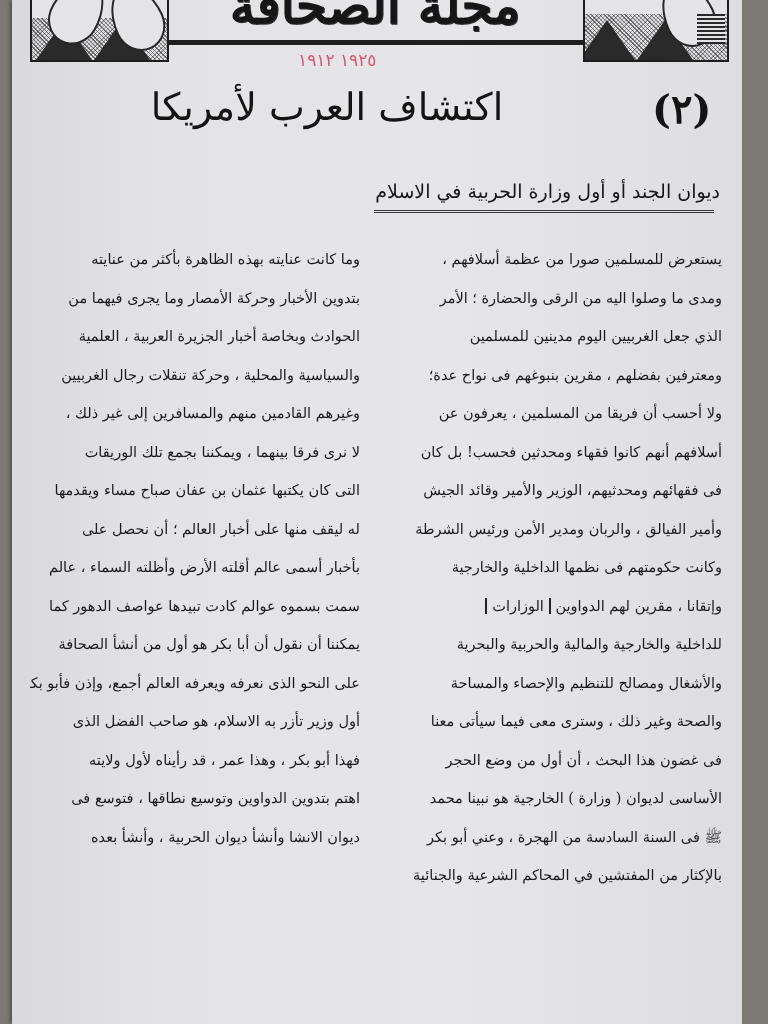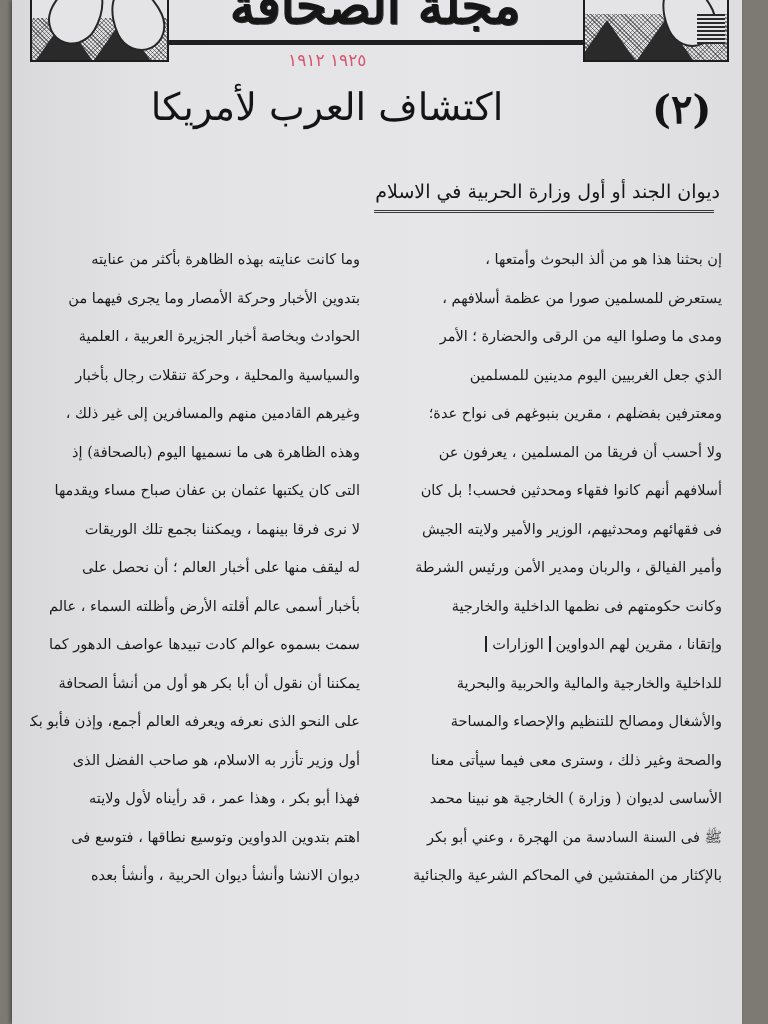--- a/index.html
+++ b/index.html
@@ -84,21 +84,21 @@
     .masthead-rule {
       position: absolute;
       left: 137px;
       top: 40px;
       width: 416px;
       height: 5px;
       background: #1f1f1f;
     }
     .handwritten-date {
       position: absolute;
-      left: 258px;
+      left: 268px;
       top: 50px;
       font-family: "DejaVu Sans", sans-serif;
       font-size: 17px;
       color: #d5566f;
       letter-spacing: 1px;
       direction: ltr;
     }
     
     .headline {
       position: absolute;
@@ -196,48 +196,47 @@
     <div class="handwritten-date">١٩٢٥ ١٩١٢</div>
   </div>
 
   <div class="headline">اكتشاف العرب لأمريكا</div>
   <div class="part-number">(٢)</div>
 
   <div class="subheading">ديوان الجند أو أول وزارة الحربية في الاسلام</div>
   <div class="subheading-rule"></div>
 
   <div class="column right">
-    <span class="line">إن بحثنا هذا هو من ألذ البحوث وأمتعها ،</span>
     <span class="line">يستعرض للمسلمين صورا من عظمة أسلافهم ،</span>
     <span class="line">ومدى ما وصلوا اليه من الرقى والحضارة ؛ الأمر</span>
     <span class="line">الذي جعل الغربيين اليوم مدينين للمسلمين</span>
     <span class="line">ومعترفين بفضلهم ، مقرين بنبوغهم فى نواح عدة؛</span>
     <span class="line">ولا أحسب أن فريقا من المسلمين ، يعرفون عن</span>
     <span class="line">أسلافهم أنهم كانوا فقهاء ومحدثين فحسب! بل كان</span>
-    <span class="line">فى فقهائهم ومحدثيهم، الوزير والأمير ولايته الجيش</span>
+    <span class="line">فى فقهائهم ومحدثيهم، الوزير والأمير وقائد الجيش</span>
     <span class="line">وأمير الفيالق ، والربان ومدير الأمن ورئيس الشرطة</span>
     <span class="line">وكانت حكومتهم فى نظمها الداخلية والخارجية</span>
     <span class="line"><span>وإتقانا ، مقرين لهم الدواوين</span> <span class="bracket">الوزارات</span></span>
     <span class="line">للداخلية والخارجية والمالية والحربية والبحرية</span>
     <span class="line">والأشغال ومصالح للتنظيم والإحصاء والمساحة</span>
     <span class="line">والصحة وغير ذلك ، وسترى معى فيما سيأتى معنا</span>
+    <span class="line">فى غضون هذا البحث ، أن أول من وضع الحجر</span>
     <span class="line">الأساسى لديوان ( وزارة ) الخارجية هو نبينا محمد</span>
     <span class="line">ﷺ فى السنة السادسة من الهجرة ، وعني أبو بكر</span>
     <span class="line">بالإكثار من المفتشين في المحاكم الشرعية والجنائية</span>
   </div>
 
   <div class="column left">
     <span class="line">وما كانت عنايته بهذه الظاهرة بأكثر من عنايته</span>
     <span class="line">بتدوين الأخبار وحركة الأمصار وما يجرى فيهما من</span>
     <span class="line">الحوادث وبخاصة أخبار الجزيرة العربية ، العلمية</span>
-    <span class="line">والسياسية والمحلية ، وحركة تنقلات رجال بأخبار</span>
+    <span class="line">والسياسية والمحلية ، وحركة تنقلات رجال الغربيين</span>
     <span class="line">وغيرهم القادمين منهم والمسافرين إلى غير ذلك ،</span>
-    <span class="line">وهذه الظاهرة هى ما نسميها اليوم (بالصحافة) إذ</span>
+    <span class="line">لا نرى فرقا بينهما ، ويمكننا بجمع تلك الوريقات</span>
     <span class="line">التى كان يكتبها عثمان بن عفان صباح مساء ويقدمها</span>
-    <span class="line">لا نرى فرقا بينهما ، ويمكننا بجمع تلك الوريقات</span>
     <span class="line">له ليقف منها على أخبار العالم ؛ أن نحصل على</span>
     <span class="line">بأخبار أسمى عالم أقلته الأرض وأظلته السماء ، عالم</span>
     <span class="line">سمت بسموه عوالم كادت تبيدها عواصف الدهور كما</span>
     <span class="line">يمكننا أن نقول أن أبا بكر هو أول من أنشأ الصحافة</span>
     <span class="line">على النحو الذى نعرفه ويعرفه العالم أجمع، وإذن فأبو بكر</span>
     <span class="line">أول وزير تأزر به الاسلام، هو صاحب الفضل الذى</span>
     <span class="line">فهذا أبو بكر ، وهذا عمر ، قد رأيناه لأول ولايته</span>
     <span class="line">اهتم بتدوين الدواوين وتوسيع نطاقها ، فتوسع فى</span>
     <span class="line">ديوان الانشا وأنشأ ديوان الحربية ، وأنشأ بعده</span>
   </div>

